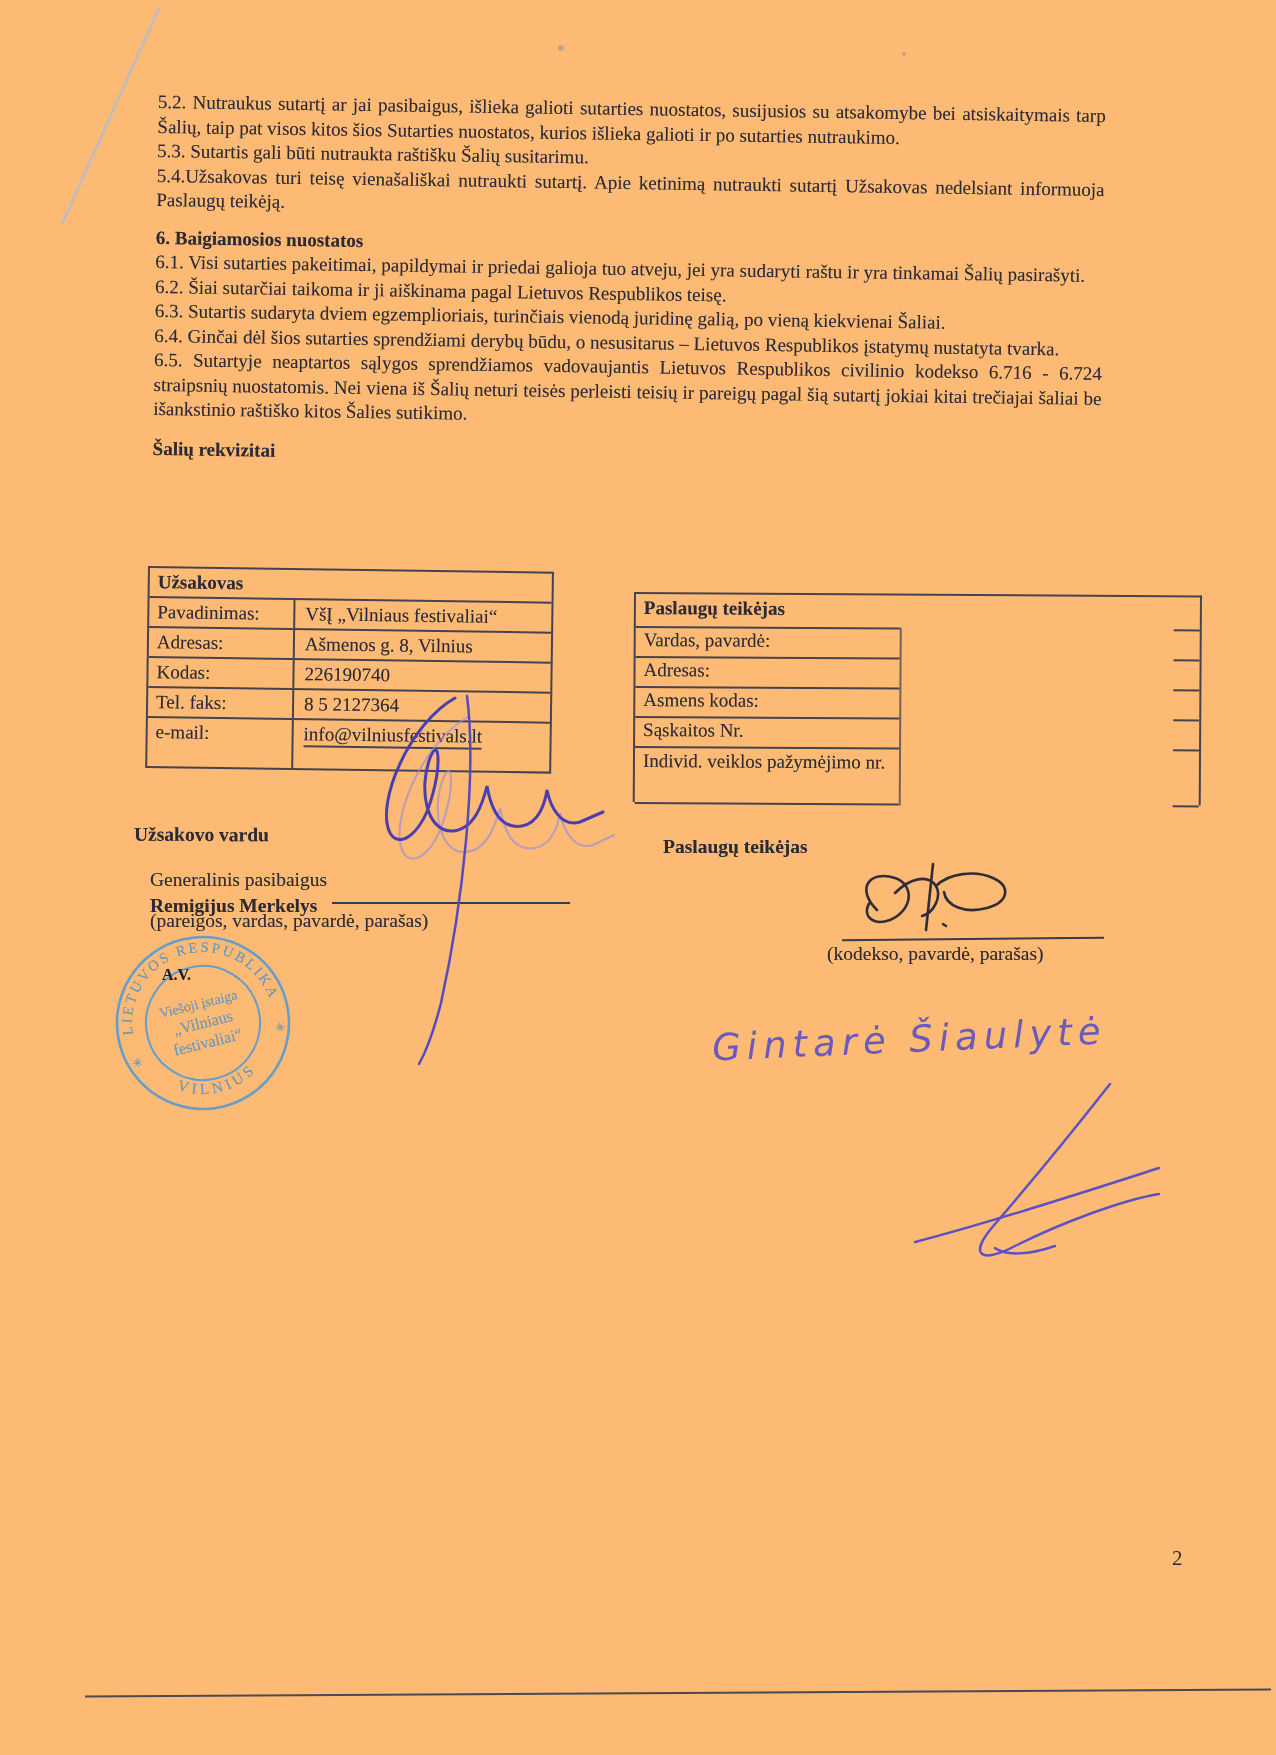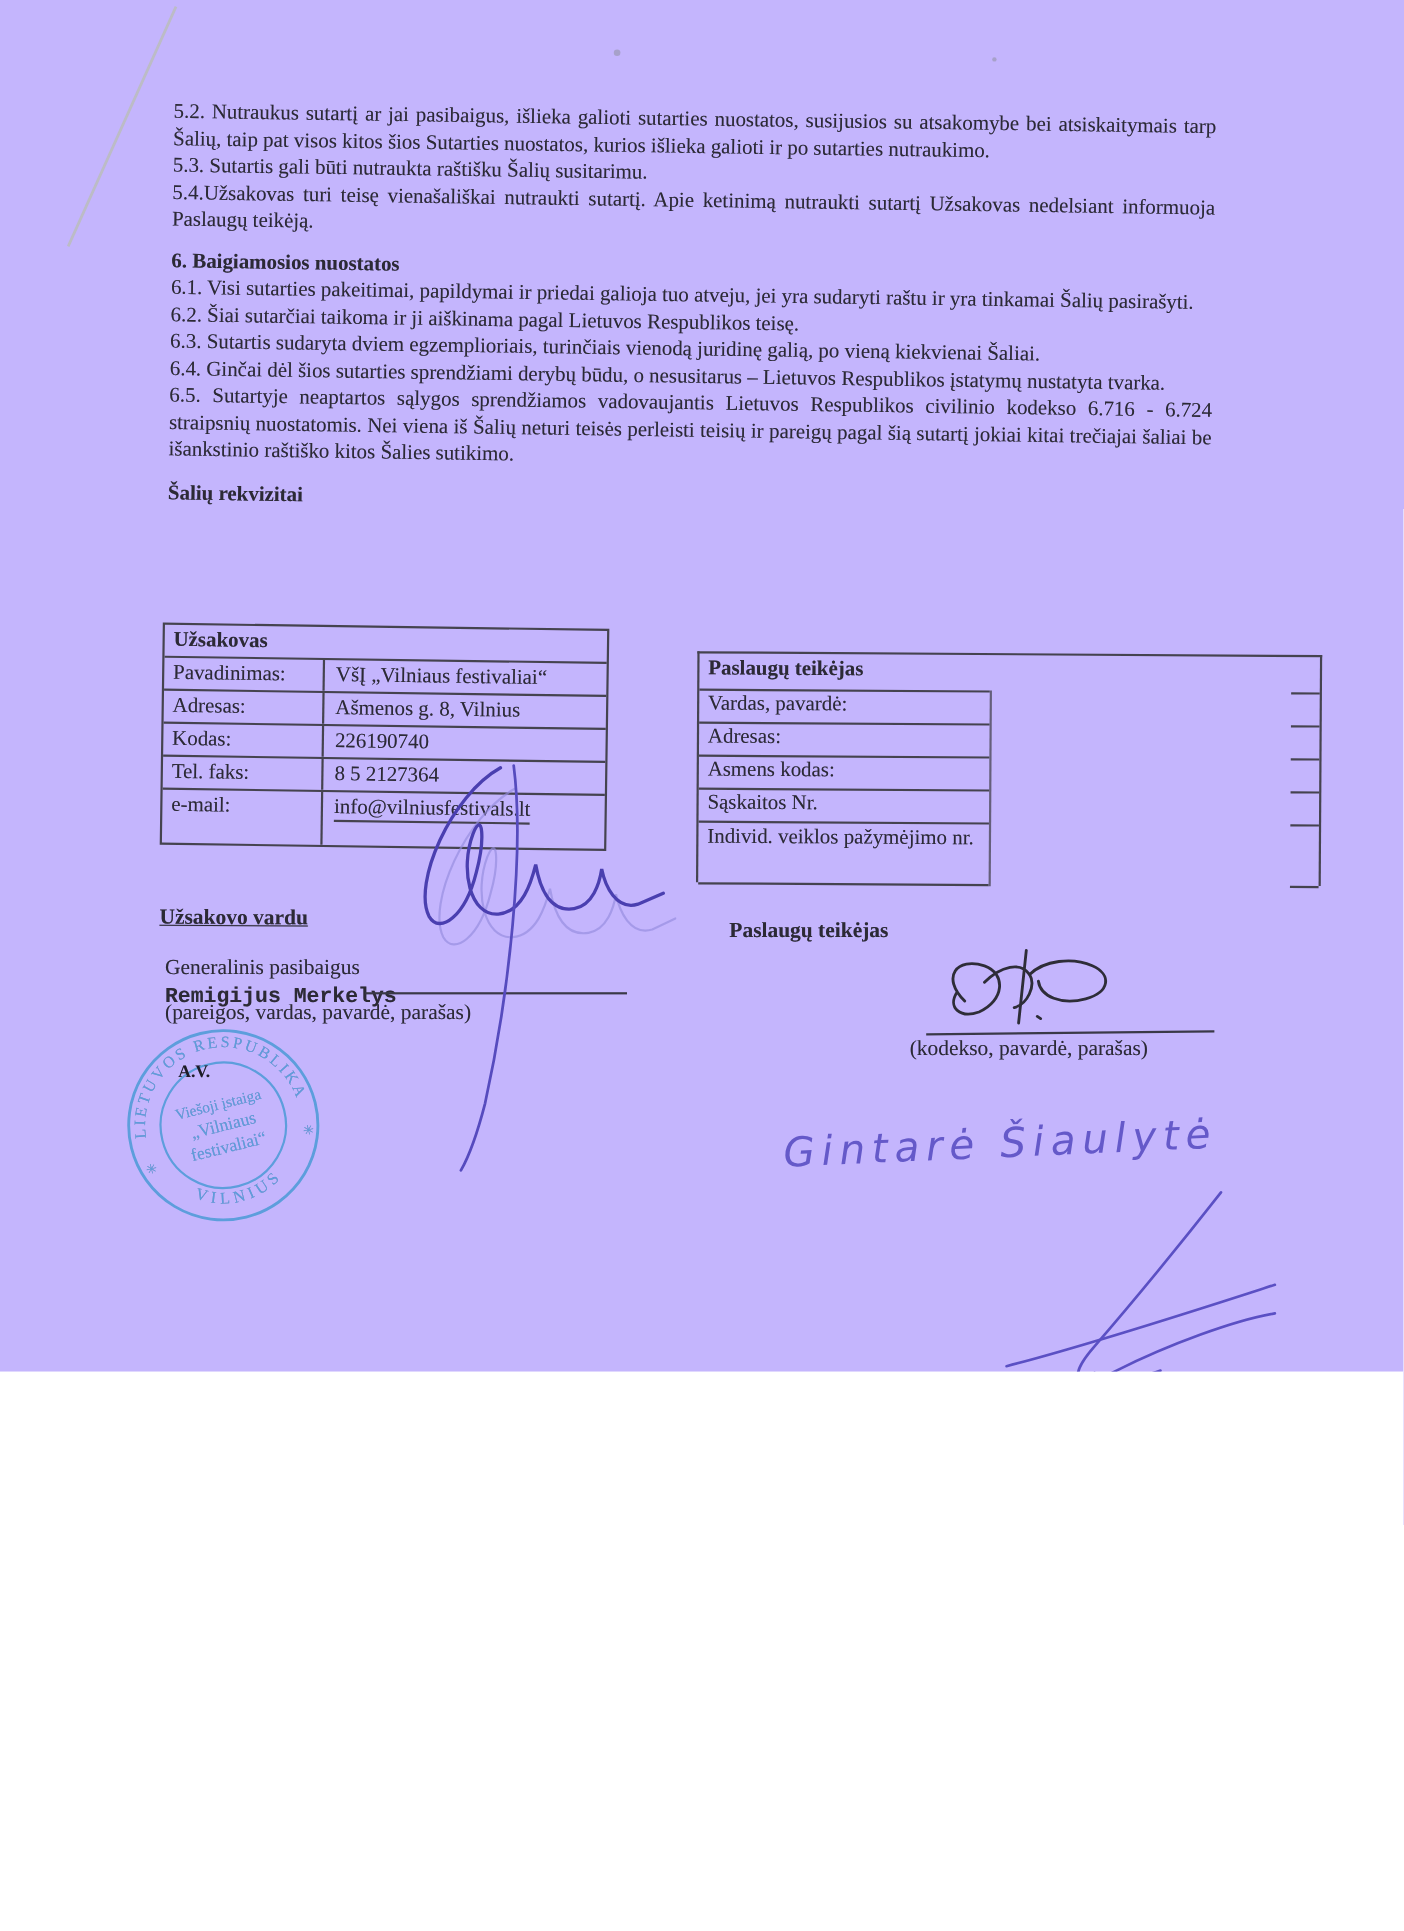--- a/index.html
+++ b/index.html
@@ -1,19 +1,19 @@
 <!DOCTYPE html>
 <html><head>
 <meta charset="utf-8">
 <style>
   html,body{margin:0;padding:0;background:#ffffff;}
   .page{
     position:relative;
-    width:1276px;height:1247px;
-    background:#c4b5fd;
+    width:1276px;height:1755px;
+    background:#fdba74;
     overflow:hidden;
     font-family:"Liberation Serif", serif;
     color:#2c2a35;
   }
   
   .textcol{
     position:absolute;left:158px;top:90px;width:948px;
     transform:rotate(0.85deg);transform-origin:top left;
     font-size:19px;line-height:24.5px;
     text-shadow:0 0 .6px rgba(40,40,70,.35);
@@ -145,23 +145,23 @@
       <span></span>
       <span class="rowline"></span><span class="tick"></span>
     </div>
     <div class="prow tall2">
       <span class="lbl">Individ. veiklos pažymėjimo nr.</span>
       <span></span>
       <span class="rowline"></span><span class="tick"></span>
     </div>
   </div>
 
-  <div class="abs b" style="left:145px;top:824px;font-size:19.5px;transform:rotate(0.3deg);text-decoration:underline;">Užsakovo vardu</div>
+  <div class="abs b" style="left:134px;top:824px;font-size:19.5px;transform:rotate(0.3deg);">Užsakovo vardu</div>
   <div class="abs" style="left:150px;top:869px;font-size:19.5px;">Generalinis pasibaigus</div>
-  <div class="abs b" style="left:150px;top:895px;font-size:19.5px;font-family:Liberation Mono, monospace;">Remigijus Merkelys</div>
+  <div class="abs b" style="left:150px;top:895px;font-size:19.5px;">Remigijus Merkelys</div>
   <div class="sigline" style="left:332px;top:902px;width:238px;"></div>
   <div class="abs" style="left:150px;top:910px;font-size:19.5px;">(pareigos, vardas, pavardė, parašas)</div>
   <div class="abs b" style="left:162px;top:966px;font-size:16px;color:#1d1c26;z-index:5;">A.V.</div>
 
   <svg class="abs" style="left:315px;top:678px;z-index:4;" width="300" height="395" viewBox="0 0 300 395">
     <g fill="none" stroke-linecap="round">
       <path d="M 147 30 C 102 55 67 135 82 165 C 92 182 115 165 125 125 C 133 97 131 70 122 92 C 110 124 119 167 145 165 C 167 163 175 136 179 121 C 182 138 190 165 214 161 C 231 158 237 138 239 126 C 242 141 252 164 272 158 L 293 148" stroke="#958cdf" stroke-width="2" opacity="0.65" transform="translate(6,9)"></path>
       <path d="M 140 20 C 95 45 60 125 75 155 C 85 172 108 155 118 115 C 126 85 124 58 115 80 C 103 112 112 155 138 153 C 160 151 168 124 172 108 C 175 125 183 152 207 148 C 224 145 230 125 232 112 C 235 127 245 150 265 144 L 288 134" stroke="#4a3fb0" stroke-width="3"></path>
       <path d="M 152 18 C 162 95 148 225 126 325 C 119 352 112 372 104 386" stroke="#564bbe" stroke-width="2.5"></path>
     </g>

